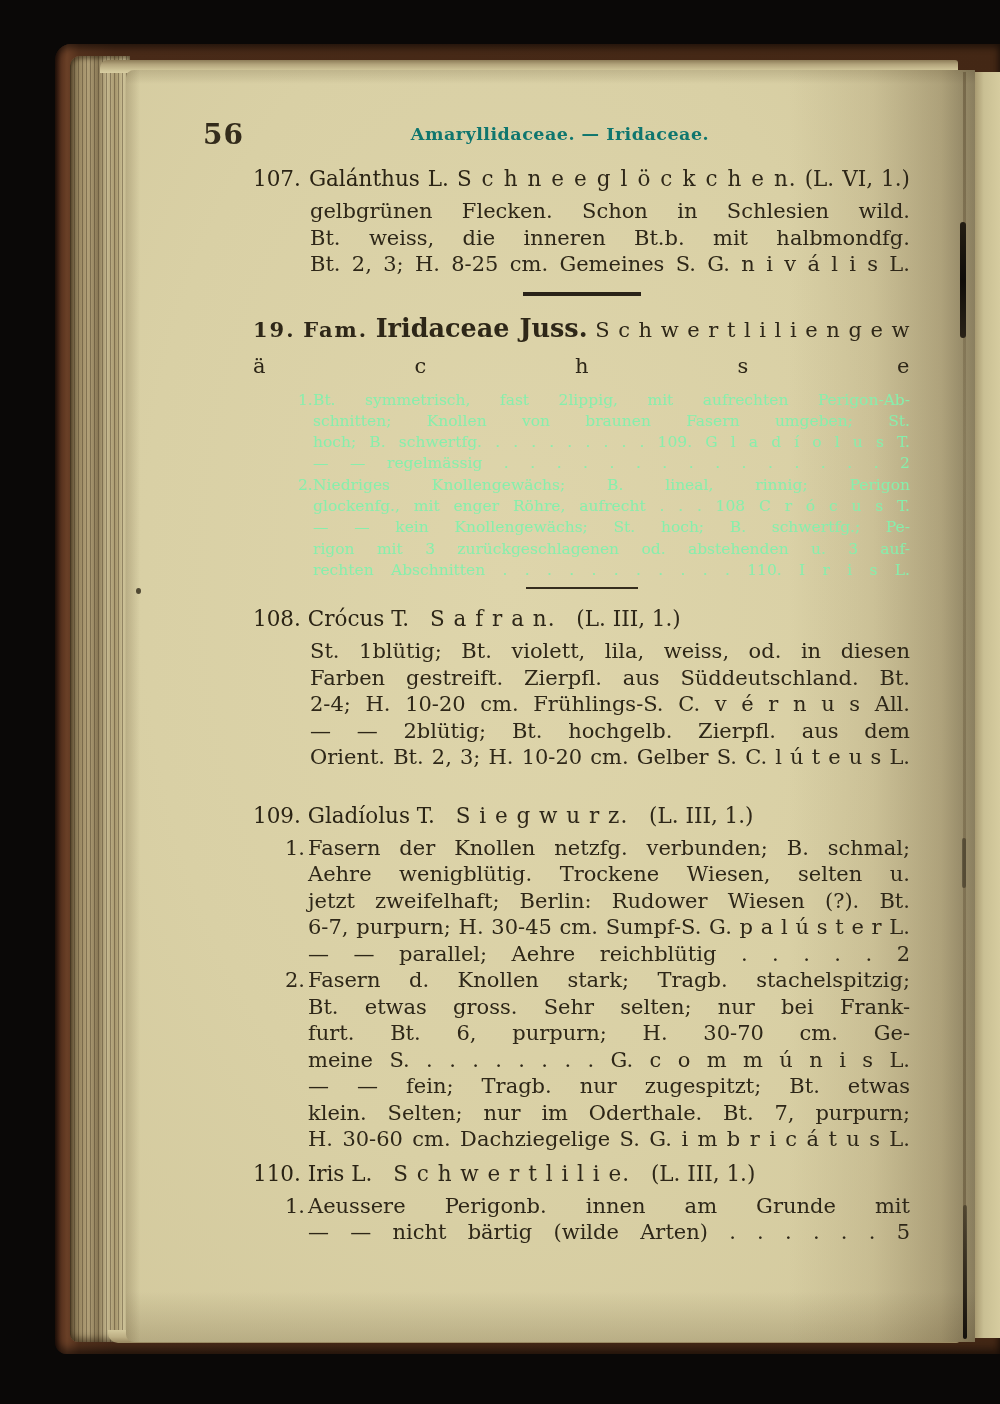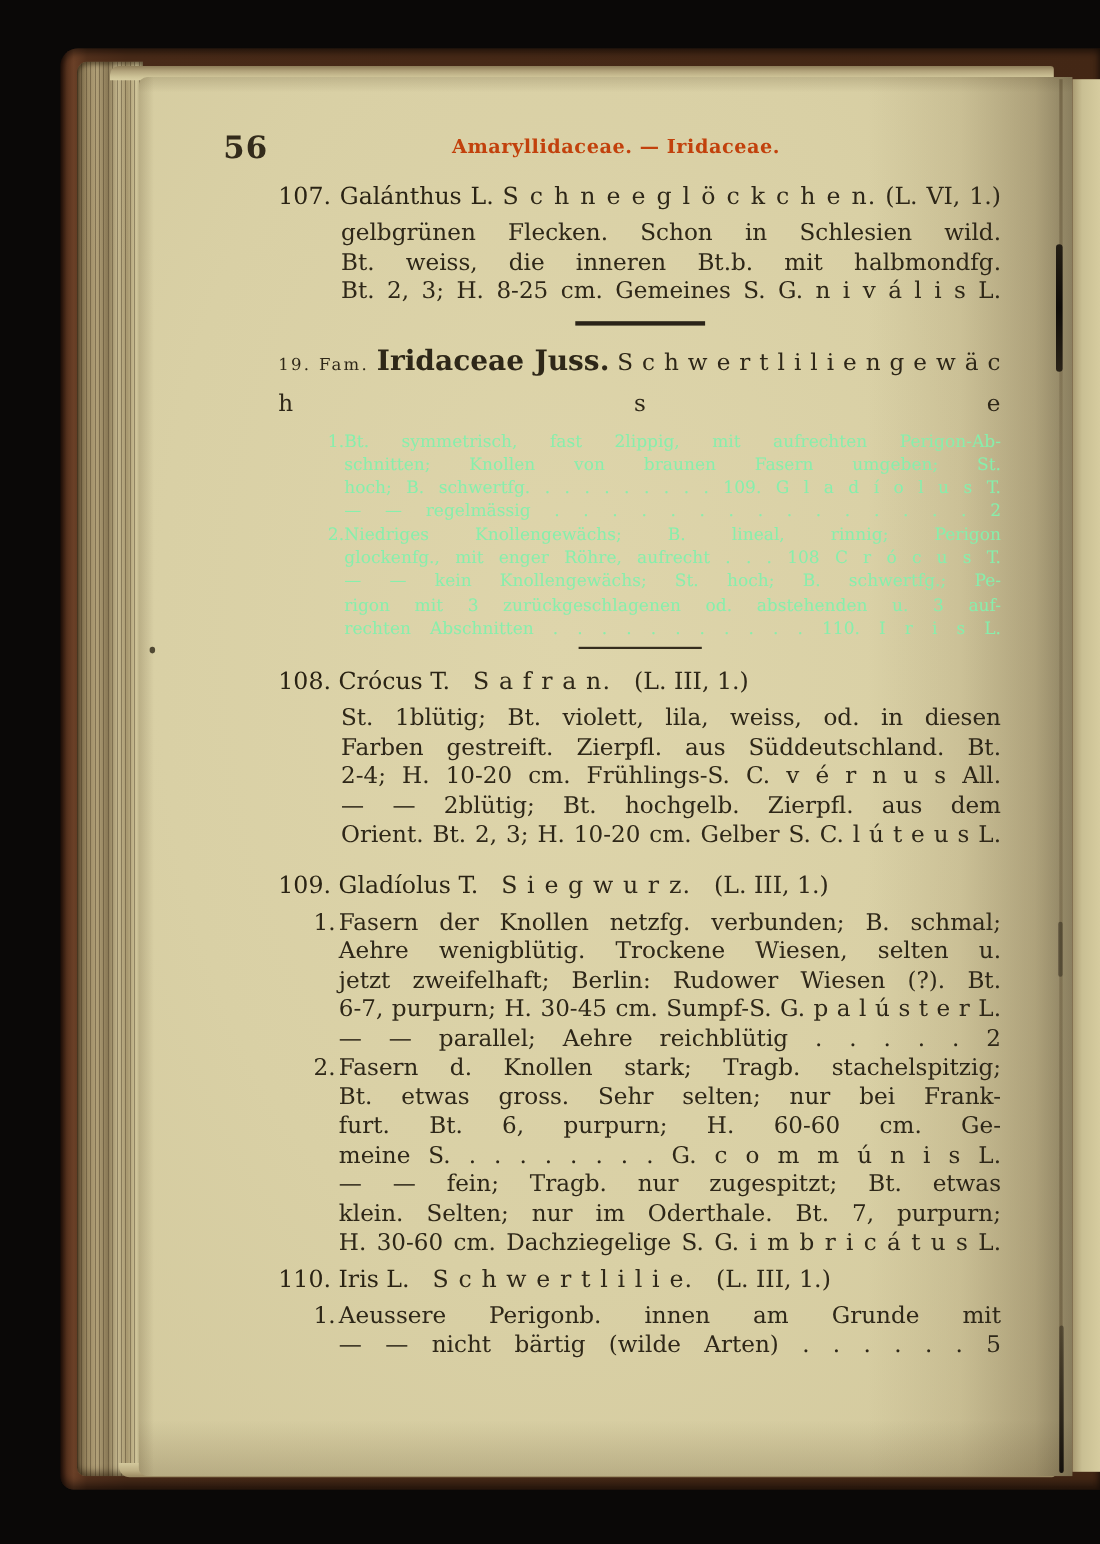--- a/index.html
+++ b/index.html
@@ -68,46 +68,46 @@
     position:absolute;left:136px;top:588px;width:5px;height:6px;border-radius:50%;
     background:rgba(46,39,24,.8);
   }
   
   .page-number{
     position:absolute;left:203px;top:118px;
     font-size:28px;font-weight:bold;letter-spacing:1px;color:#332b1b;
   }
   .running-header{
     position:absolute;left:210px;top:124px;width:700px;text-align:center;
-    font-size:17.5px;font-weight:bold;letter-spacing:.5px;color:#c2410c;
+    font-size:17.5px;font-weight:bold;letter-spacing:.5px;color:#0f766e;
   }
   .text-col{
     position:absolute;left:253px;top:164px;width:657px;
     font-size:21px;line-height:26.5px;color:#2e2718;
   }
   .jl{text-align:justify;text-align-last:justify;}
   .heading{font-size:21.5px;line-height:30px;white-space:nowrap;}
   .heading.jl{white-space:normal;}
   .hnum,.hgenus{font-weight:normal;color:#2a2314;}
   .hcommon{letter-spacing:1px;}
   .gap{margin-left:14px;}
   .para{margin-left:57px;}
   .h107{margin-bottom:4px;}
   .rule1{height:4px;width:118px;background:#2a2318;margin:14px auto 0 auto;}
   .fam-heading{margin-top:14px;font-size:21px;line-height:36px;}
-  .fam-num{font-weight:normal;letter-spacing:2px;font-size:15px;}
+  .fam-num{font-weight:bold;letter-spacing:2px;font-size:21px;}
   .fam-latin{font-weight:bold;font-size:25.5px;margin-top:19px;}
   .fam-german{font-size:21px;letter-spacing:.5px;}
   .key{margin-left:60px;margin-top:6px;font-size:15.5px;font-weight:normal;line-height:21.3px;color:#86efac;}
   .kl.first{margin-left:-15px;}
   .knum{display:inline-block;width:15px;}
   .rule2{height:2px;width:112px;background:#352d1e;margin:6px auto 0 auto;}
   .h108{margin-top:15px;}
   .p108{margin-top:4px;}
-  .h109{margin-top:19px;margin-bottom:4px;}
+  .h109{margin-top:30px;margin-bottom:4px;}
   .items{margin-left:55px;}
   .il.first{margin-left:-23px;}
   .inum{display:inline-block;width:23px;}
   .h110{margin-top:6px;margin-bottom:4px;}
 </style>
 </head>
 <body>
 
 <div class="book-cover"></div>
 <div class="stack-left"></div>
@@ -189,21 +189,21 @@
     <div class="item">
       <div class="il first jl"><span class="inum">1.</span><span>Fasern der Knollen netzfg. verbunden; B. schmal;</span></div>
       <div class="il jl">Aehre wenigblütig. Trockene Wiesen, selten u.</div>
       <div class="il jl">jetzt zweifelhaft; Berlin: Rudower Wiesen (?). Bt.</div>
       <div class="il jl">6-7, purpurn; H. 30-45 cm. Sumpf-S. G. p a l ú s t e r L.</div>
       <div class="il jl">— — parallel; Aehre reichblütig . . . . . 2</div>
     </div>
     <div class="item">
       <div class="il first jl"><span class="inum">2.</span><span>Fasern d. Knollen stark; Tragb. stachelspitzig;</span></div>
       <div class="il jl">Bt. etwas gross. Sehr selten; nur bei Frank-</div>
-      <div class="il jl">furt. Bt. 6, purpurn; H. 60-60 cm. Ge-</div>
+      <div class="il jl">furt. Bt. 6, purpurn; H. 30-70 cm. Ge-</div>
       <div class="il jl">meine S. . . . . . . . . G. c o m m ú n i s L.</div>
       <div class="il jl">— — fein; Tragb. nur zugespitzt; Bt. etwas</div>
       <div class="il jl">klein. Selten; nur im Oderthale. Bt. 7, purpurn;</div>
       <div class="il jl">H. 30-60 cm. Dachziegelige S. G. i m b r i c á t u s L.</div>
     </div>
   </div>
 
   <div class="heading h110">
     <span class="hnum">110.</span>
     <span class="hgenus">Iris L.</span>

